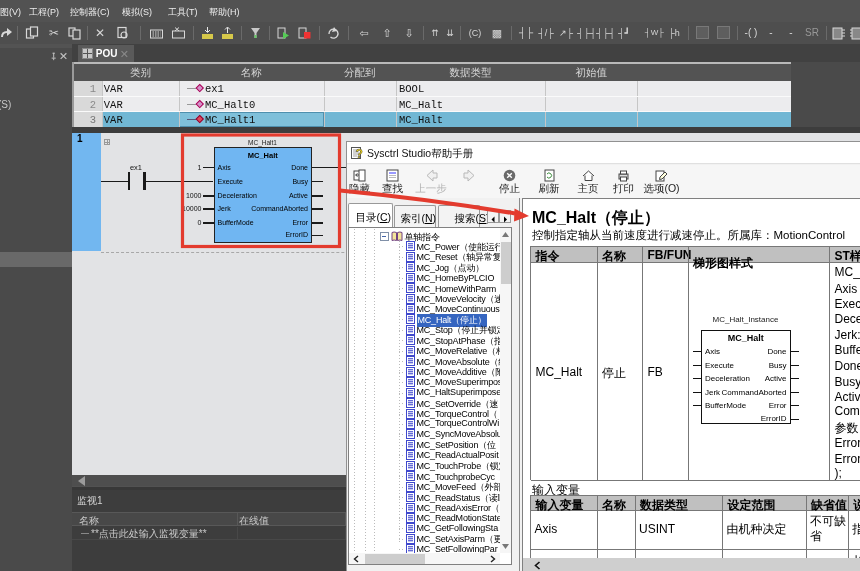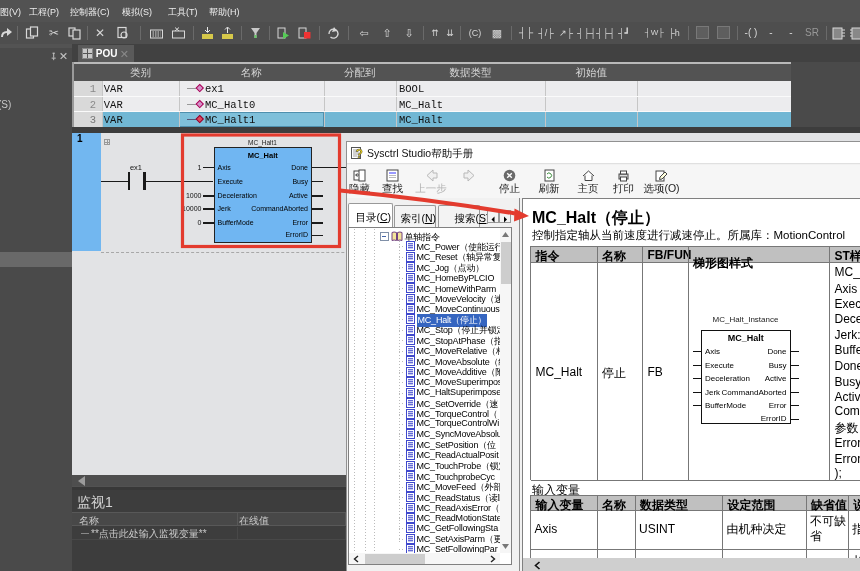--- a/index.html
+++ b/index.html
@@ -241,21 +241,21 @@
 </div>
 
 <div class="abs" style="left:72px;top:474.7px;width:788px;height:11.8px;background:#4e4e4e;">
   <svg class="abs" style="left:3px;top:1px;" width="14" height="10" viewBox="0 0 14 10">
       <path d="M10 0 L3 5 L10 10 Z" fill="#9c9c9c"></path>
     </svg>
 </div>
 <div class="abs" style="left:72px;top:486.5px;width:788px;height:3px;background:#383838;"></div>
 
 <div class="abs" style="left:72px;top:489.5px;width:788px;height:81.5px;background:#3d3d3d;">
-  <div class="abs" style="left:5px;top:4.5px;color:#d5d5d5;font-size:14px;">监视1</div>
+  <div class="abs" style="left:5px;top:4.5px;color:#d5d5d5;font-size:10px;">监视1</div>
   <div class="abs" style="left:0;top:22px;width:788px;height:14.5px;background:#484848;color:#c9c9c9;font-size:10px;border-top:1px solid #585858;border-bottom:1px solid #585858;">
     <span class="abs" style="left:7px;top:1px;">名称</span>
     <span class="abs" style="left:167px;top:1px;">在线值</span>
     <span class="abs" style="left:277px;top:1px;">离线值</span>
     <span class="abs" style="left:164.5px;top:0;width:1px;height:13px;background:#585858;"></span>
     <span class="abs" style="left:272.5px;top:0;width:1px;height:13px;background:#585858;"></span>
   </div>
   <div class="abs" style="left:0;top:37.5px;width:788px;height:13px;color:#c9c9c9;font-size:10px;border-bottom:1px solid #484848;">
     <span class="abs" style="left:9px;top:6px;width:8px;height:1px;background:#888;"></span>
     <span class="abs" style="left:19px;top:0px;">**点击此处输入监视变量**</span>

